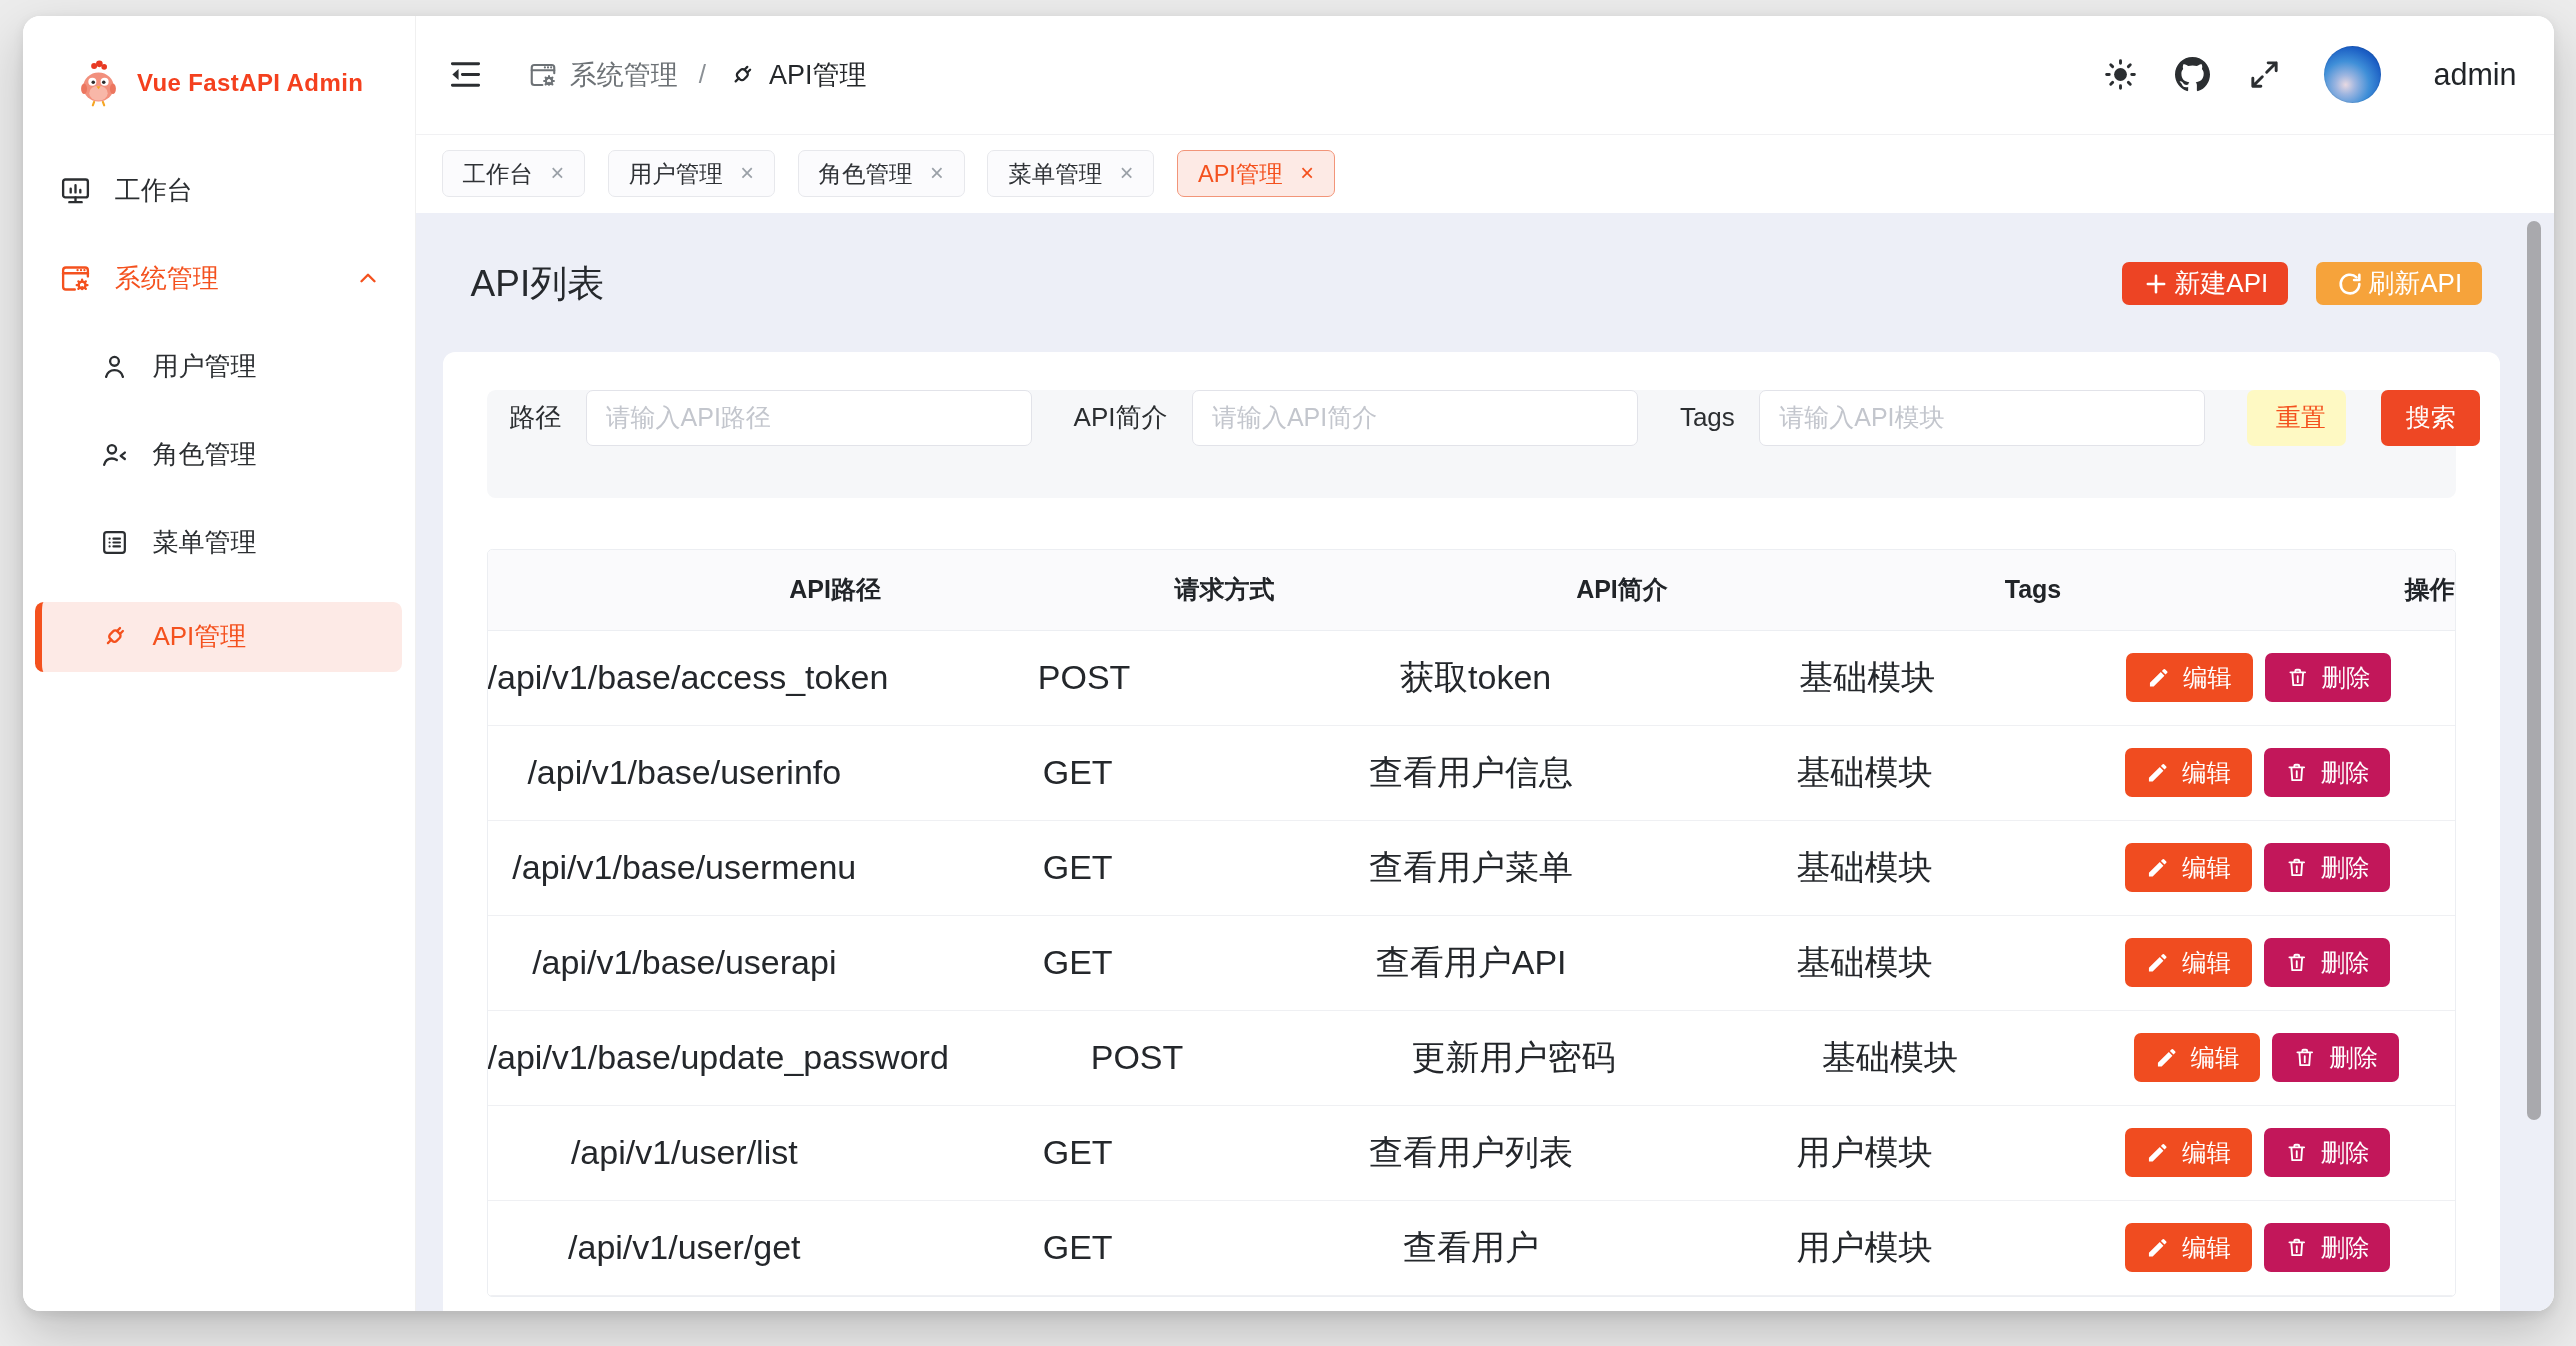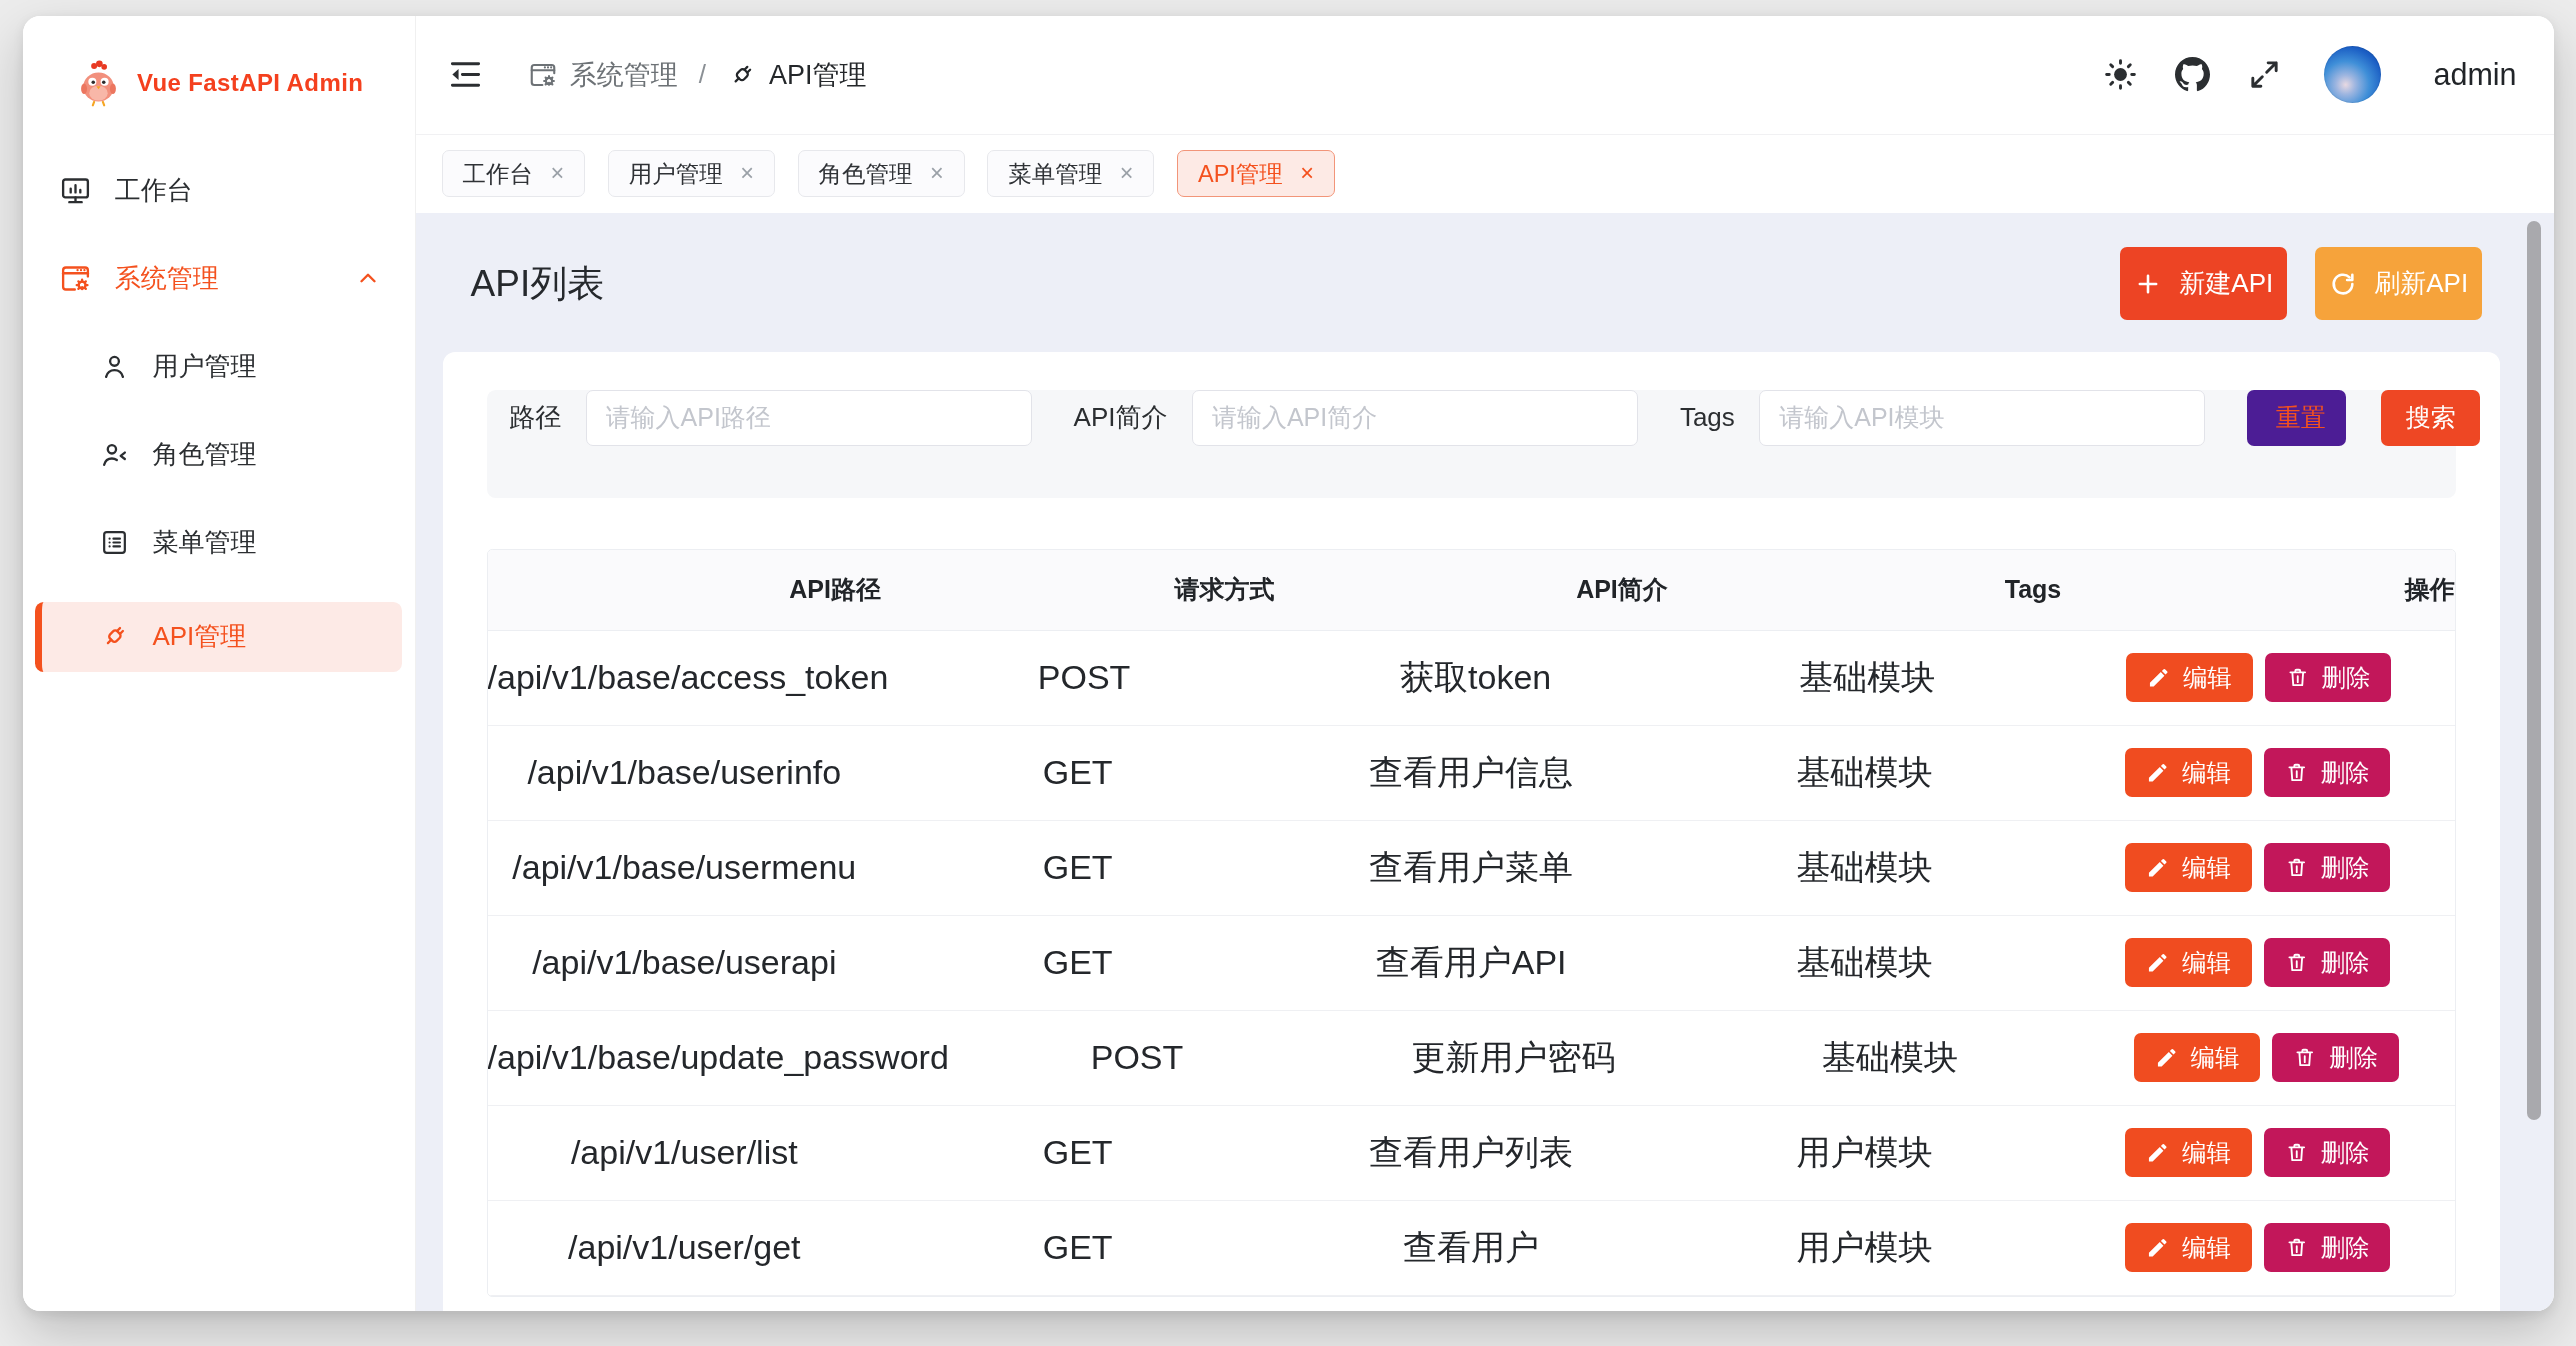--- a/index.html
+++ b/index.html
@@ -66,37 +66,37 @@
   }
   .tab-close { font-size:23.5px; color:#9ba1a8; line-height:1; cursor:pointer; }
   .tab.active { background:#fdeae5; border-color:#f29579; color:#f4511e; }
   .tab.active .tab-close { color:#f4511e; }
   
   .content { flex:1; min-height:0; background:#edeff7; padding:0 54px 0 27px; display:flex; flex-direction:column; }
   .page-header { height:139px; flex:0 0 139px; display:flex; align-items:center; padding:3.5px 17.4px 0 28px; }
   .page-title { font-size:37px; font-weight:500; color:#26292d; }
   .page-actions { margin-left:auto; display:flex; gap:28px; }
   .btn { border:none; cursor:pointer; display:flex; align-items:center; justify-content:center; font-family:inherit; }
-  .btn-lg { height:73px; border-radius:7px; padding:0 14px; font-size:26px; color:#fff; gap:17px; }
+  .btn-lg { height:43px; border-radius:7px; padding:0 20px; font-size:26px; color:#fff; gap:4px; }
   .btn-create { background:#ed4424; }
   .btn-refresh { background:#f6a33b; }
   .btn-lg svg { width:28px; height:28px; }
   .card { flex:1; min-height:0; background:#fff; border-radius:12.2px 12.2px 0 0; padding:38px 44px 0 44px; display:flex; flex-direction:column; overflow:hidden; }
   
   .filterbar { flex:0 0 108px; height:108px; background:#f6f7f9; border-radius:8.7px; display:flex; align-items:flex-start; padding:0 22.6px 0 22.6px; }
   .filter-group { display:flex; align-items:center; gap:24.4px; margin-right:42px; }
   .filter-label { font-size:26px; color:#2b2e31; white-space:nowrap; }
   .filter-input {
     width:446px; height:56px; border:0.9px solid #e2e3e9; border-radius:7px; background:#fff;
     font-size:25px; padding:0 19px; color:#2b2e31; font-family:inherit; outline:none;
   }
   .filter-input::placeholder { color:#c3c6cd; }
   .filter-actions { margin-left:auto; display:flex; gap:35px; }
   .btn-sm { height:56px; width:99px; border-radius:7px; font-size:25px; }
-  .btn-reset { background:#4c1d95; color:#f4511e;padding-left:8px; }
+  .btn-reset { background:#fef9c3; color:#f4511e;padding-left:8px; }
   .btn-search { background:#ee4724; color:#fff; }
   
   .table { margin-top:51px; border:0.9px solid #eceef2; border-radius:5.2px; overflow:hidden; flex:0 0 auto; }
   .thead { display:flex; height:81px; align-items:center; background:#fafafc; border-bottom:0.9px solid #eceef2; }
   .th { flex:1; text-align:right; font-size:25px; font-weight:bold; color:#212428; }
   .tr { display:flex; height:95px; align-items:center; border-bottom:0.9px solid #eff0f3; background:#fff; }
   .tr:last-child { border-bottom:0.9px solid #eff0f3; }
   .td { flex:1; text-align:center; font-size:34px; color:#24272b; }
   .td-actions { flex:1; display:flex; align-items:center; justify-content:center; gap:12.2px; }
   .btn-row { height:49px; border-radius:7px; padding:0 21px; font-size:24.4px; color:#fff; gap:12.2px; }

